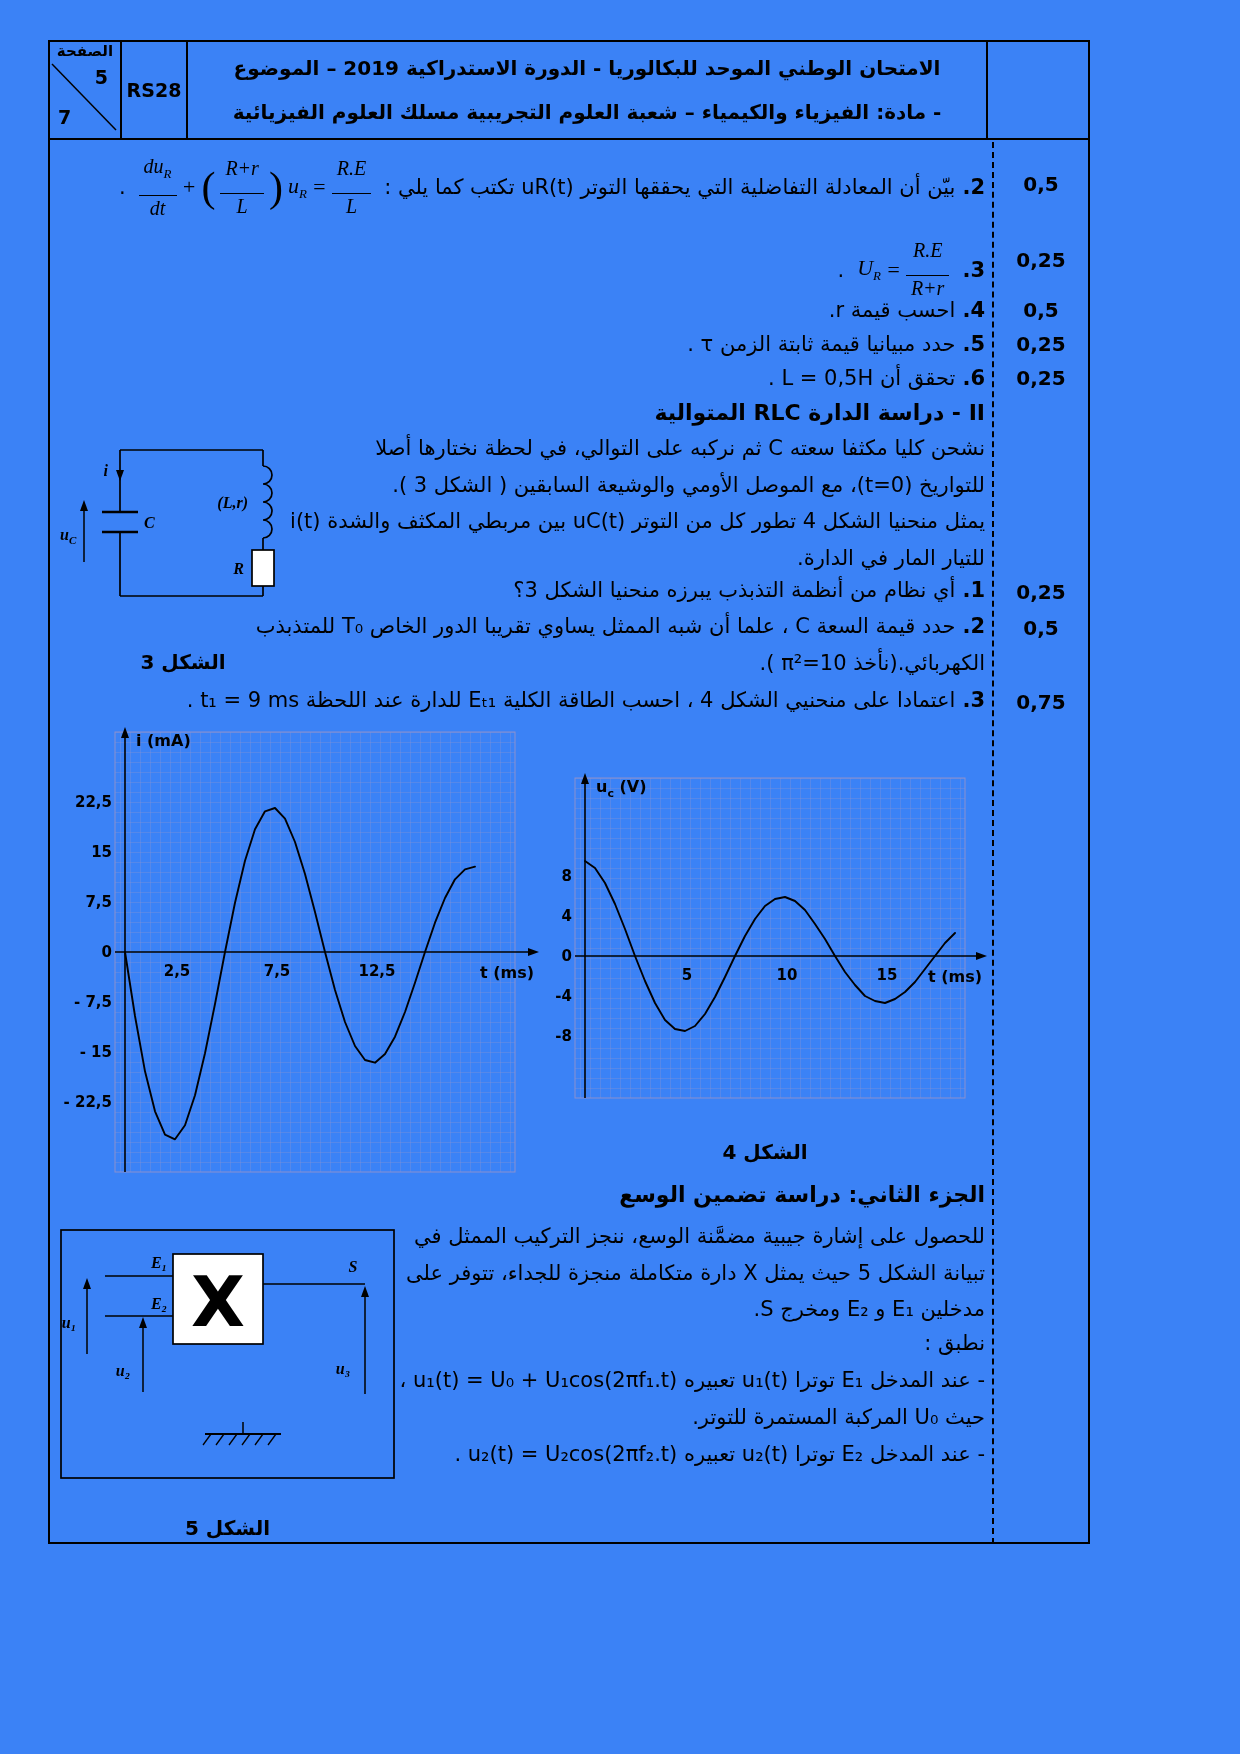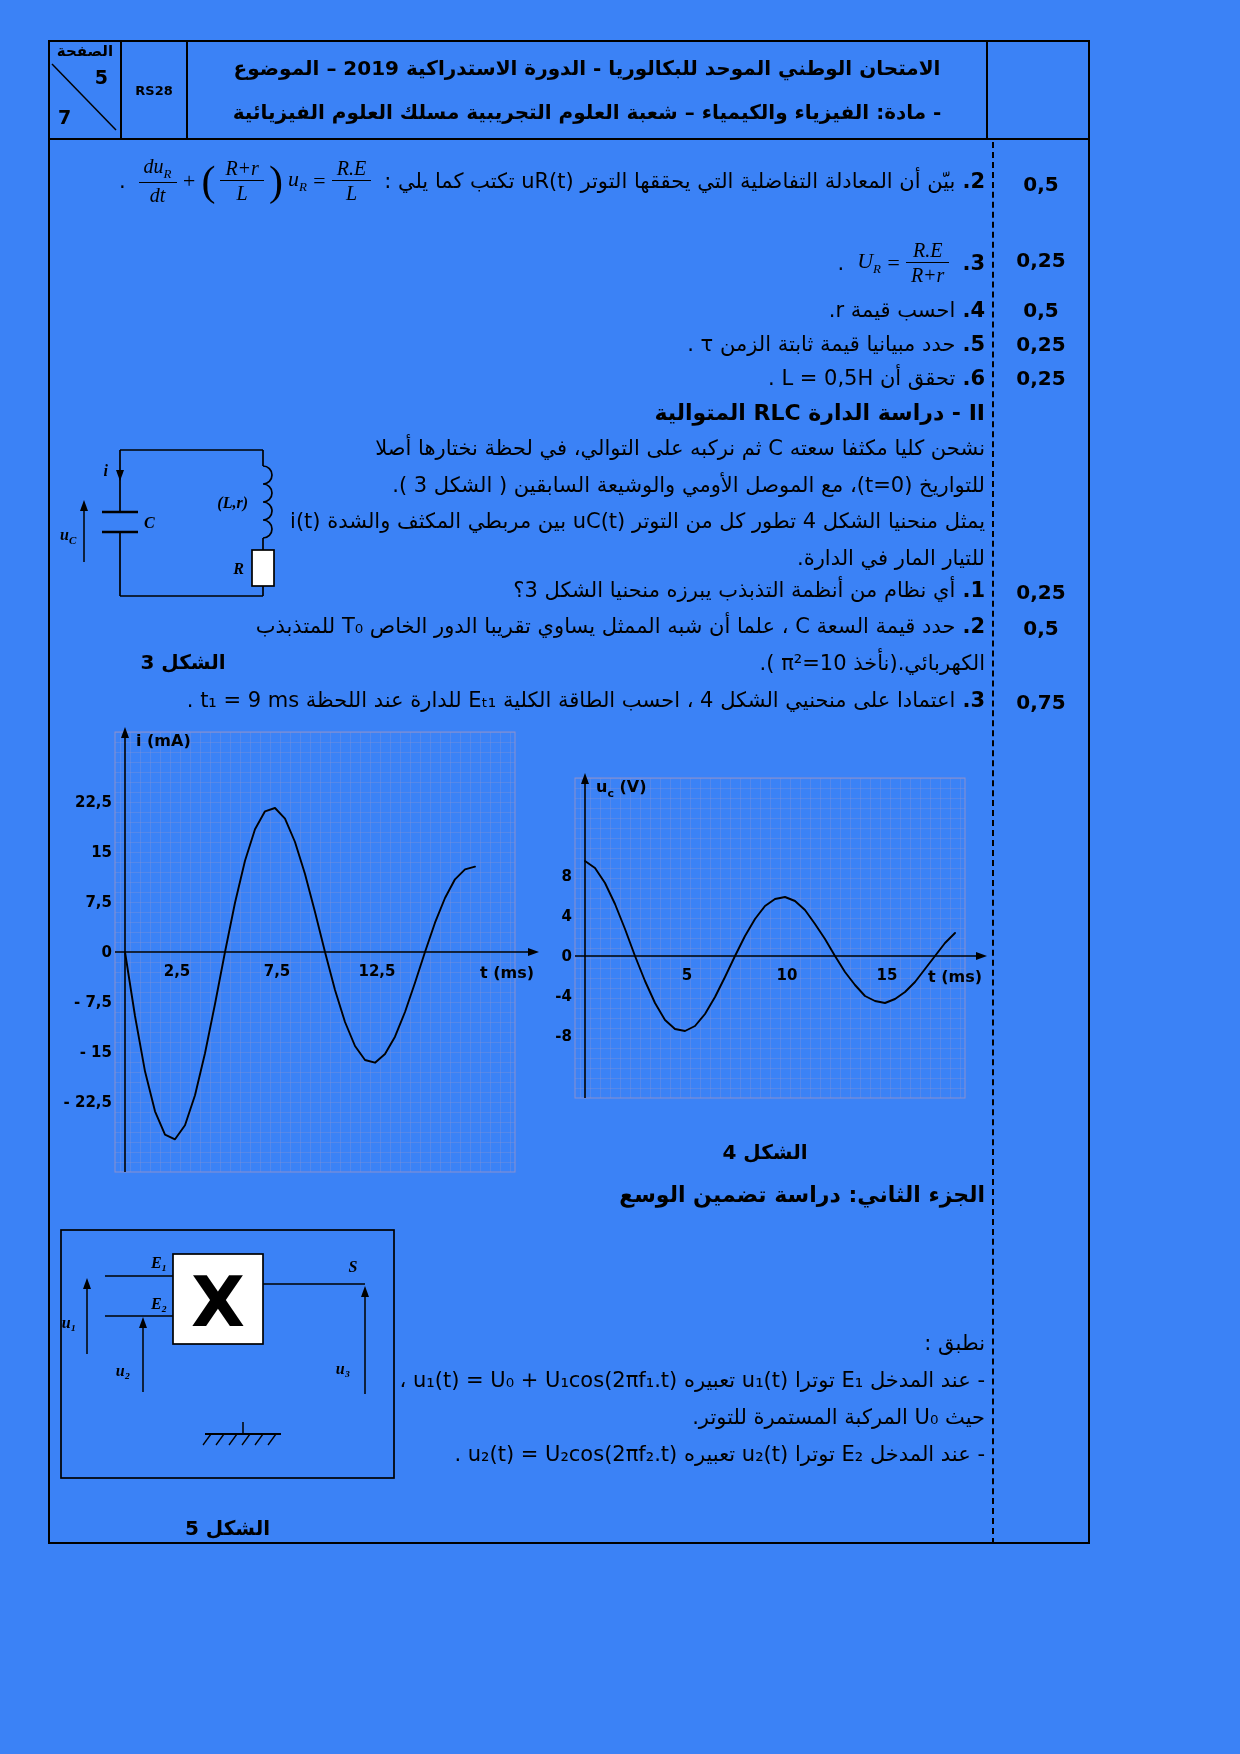--- a/index.html
+++ b/index.html
@@ -11,21 +11,21 @@
          border:2px solid #000;box-sizing:border-box;}
   .header{position:absolute;left:0;top:0;width:100%;height:98px;border-bottom:2px solid #000;
           box-sizing:border-box;display:flex;}
   .hcell{border-right:2px solid #000;box-sizing:border-box;position:relative;}
   .pagebox{width:72px;}
   .plabel{font-size:15px;font-weight:bold;text-align:center;direction:rtl;}
   .p5{position:absolute;right:12px;top:24px;font-size:19px;font-weight:bold;}
   .p7{position:absolute;left:8px;top:64px;font-size:19px;font-weight:bold;}
   .diag{position:absolute;left:0;top:20px;}
   .rsbox{width:66px;display:flex;align-items:center;justify-content:center;
-         font-weight:bold;font-size:13px;}
+         font-weight:bold;font-size:19px;}
   .titlebox{width:800px;display:flex;flex-direction:column;justify-content:center;
             align-items:center;gap:20px;direction:rtl;}
   .t1{font-weight:bold;font-size:20px;}
   .t2{font-weight:bold;font-size:20px;}
   .emptybox{flex:1;border-right:none;}
 
   
   .dotted{position:absolute;left:992px;top:142px;height:1402px;width:0;
           border-left:2.5px dashed #000;}
   .mark{position:absolute;left:996px;width:90px;text-align:center;
@@ -36,21 +36,21 @@
   .qline{display:flex;direction:rtl;align-items:center;gap:7px;}
   .qnum{font-weight:bold;}
   .h-bold{font-weight:bold;font-size:22px;}
   .plines div{line-height:36.5px;}
 
   
   .math{direction:ltr;display:inline-flex;align-items:center;gap:5px;
         font-family:"Liberation Serif","DejaVu Serif",serif;font-style:italic;font-size:22px;
         margin:0 6px;}
   .frac{display:inline-block;vertical-align:middle;text-align:center;line-height:1.05;font-size:20px;}
-  .frac .fn{display:block;border-bottom:1.5px solid #000;padding:0 5px 1px;}
+  .frac .fn{display:block;border-bottom:1.5px solid #000;padding:0 5px 14px;}
   .frac .fd{display:block;padding:2px 5px 0;}
   .bigpar{font-size:42px;font-weight:400;font-style:normal;line-height:0;}
   sub{font-size:13px;}
 
   
   .figsvg{position:absolute;}
   .caption{position:absolute;text-align:center;font-weight:bold;font-size:20px;margin-top:24px;}
   .tick{font-weight:bold;font-size:15px;font-family:"DejaVu Sans",sans-serif;}
   .axlbl{font-weight:bold;font-size:16px;font-family:"DejaVu Sans",sans-serif;}
   .figlbl{font-size:16px;font-style:italic;font-weight:bold;font-family:"Liberation Serif","DejaVu Serif",serif;}
@@ -243,20 +243,25 @@
     <g class="xticks">
         <text x="167" y="212" text-anchor="middle" class="tick">5</text>
         <text x="267" y="212" text-anchor="middle" class="tick">10</text>
         <text x="367" y="212" text-anchor="middle" class="tick">15</text>
       </g>
     <path class="curve" d="M65.0,93.0 L75.0,100.0 L85.0,115.0 L95.0,136.0 L105.0,161.0 L115.0,188.0 L125.0,213.0 L135.0,235.0 L145.0,252.0 L155.0,261.0 L165.0,263.0 L175.0,258.0 L185.0,246.0 L195.0,229.0 L205.0,209.0 L215.0,188.0 L225.0,168.0 L235.0,151.0 L245.0,138.0 L255.0,131.0 L265.0,129.0 L275.0,133.0 L285.0,142.0 L295.0,156.0 L305.0,171.0 L315.0,188.0 L325.0,204.0 L335.0,217.0 L345.0,228.0 L355.0,233.0 L365.0,235.0 L375.0,231.0 L385.0,224.0 L395.0,214.0 L405.0,201.0 L415.0,188.0 L425.0,175.0 L435.0,165.0"></path>
   </svg>
   <div class="caption" style="left:520px;top:1116px;width:490px">الشكل 4</div>
 
   <div class="ar h-bold" style="top:1182px">الجزء الثاني: دراسة تضمين الوسع</div>
+  <div class="ar plines" style="top:1218px;width:585px">
+    <div>للحصول على إشارة جيبية مضمَّنة الوسع، ننجز التركيب الممثل في</div>
+    <div>تبيانة الشكل 5 حيث يمثل X دارة متكاملة منجزة للجداء، تتوفر على</div>
+    <div>مدخلين E₁ و E₂ ومخرج S.</div>
+  </div>
   <div class="ar" style="top:1331px">نطبق :</div>
   <div class="ar" style="top:1368px">- عند المدخل E₁ توترا u₁(t) تعبيره u₁(t) = U₀ + U₁cos(2πf₁.t) ،</div>
   <div class="ar" style="top:1405px">حيث U₀ المركبة المستمرة للتوتر.</div>
   <div class="ar" style="top:1442px">- عند المدخل E₂ توترا u₂(t) تعبيره u₂(t) = U₂cos(2πf₂.t) .</div>
 
   <svg class="figsvg" style="left:55px;top:1224px" width="345" height="262">
     <rect x="6" y="6" width="333" height="248" fill="none" stroke="#000" stroke-width="1.7"></rect>
     <rect x="118" y="30" width="90" height="90" fill="#fff" stroke="#000" stroke-width="1.7"></rect>
     <text x="163" y="102" text-anchor="middle" font-size="70" font-weight="bold" font-family="DejaVu Sans, sans-serif">X</text>
     <line class="wire" x1="50" y1="52" x2="118" y2="52"></line>

